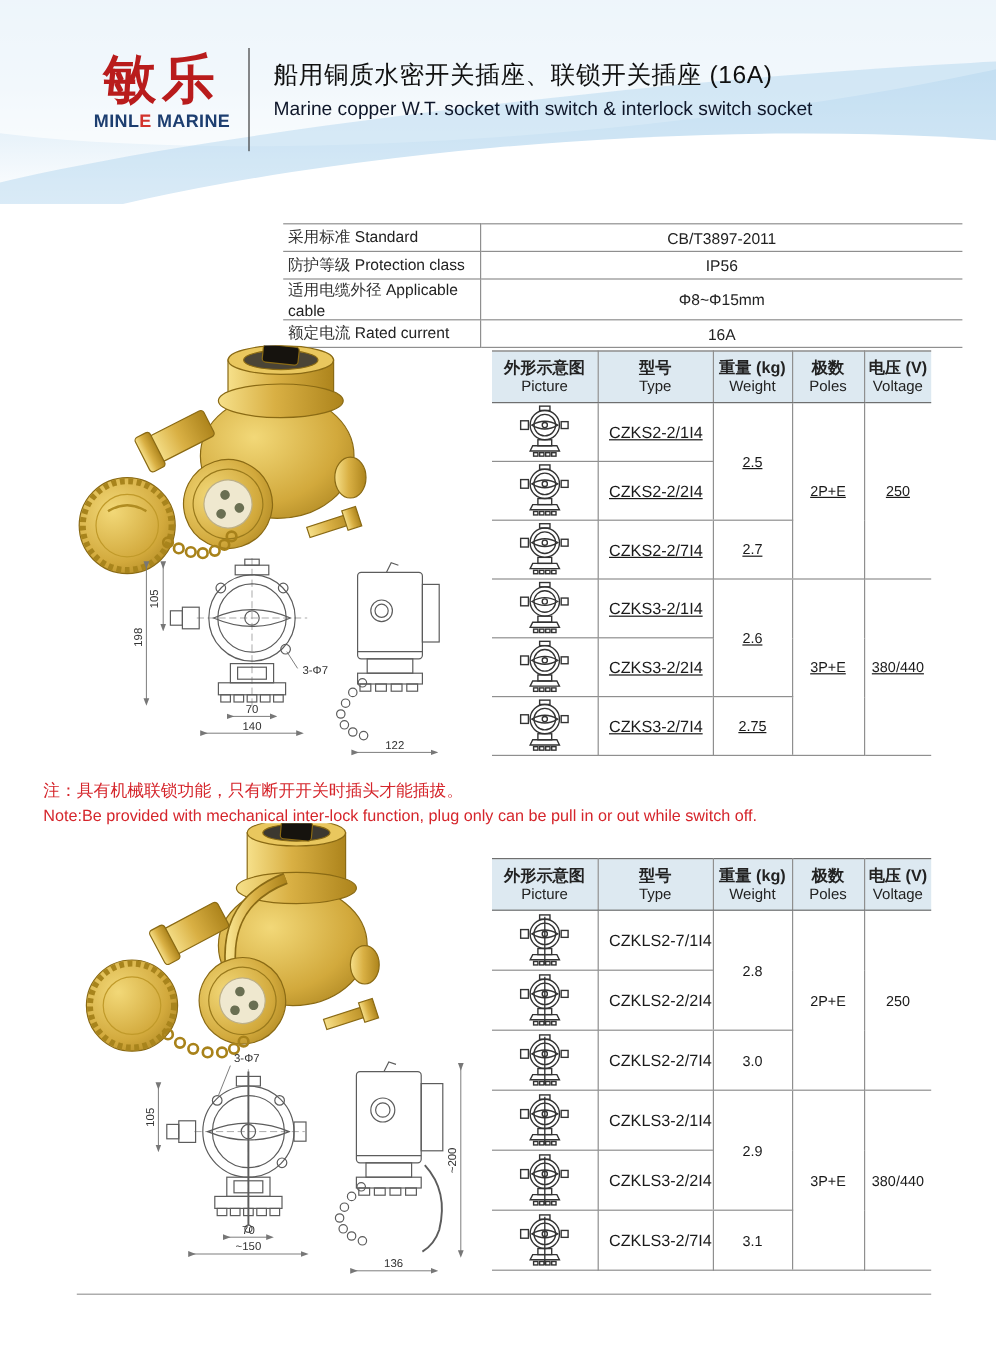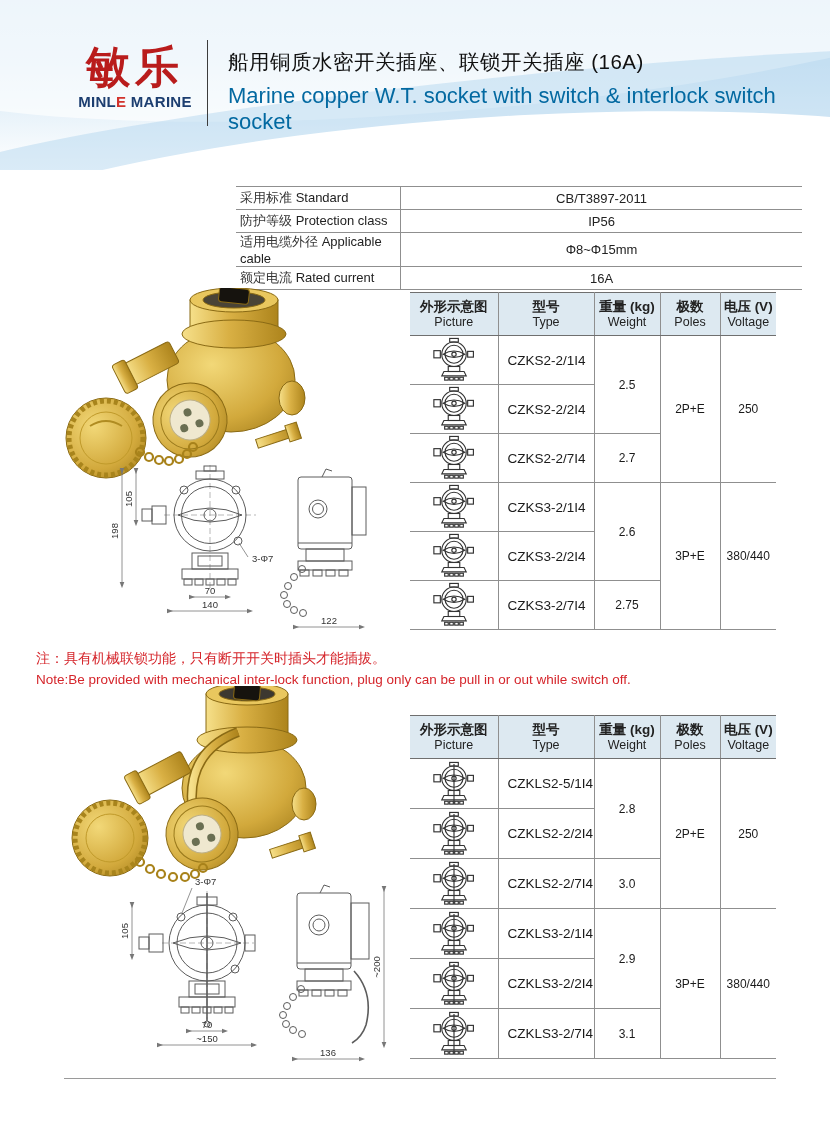--- a/index.html
+++ b/index.html
@@ -15,42 +15,42 @@
            background:rgba(173,210,238,.45);border-radius:50%;transform:rotate(-6deg);}
   .streak3{position:absolute;left:-120px;top:118px;width:1200px;height:240px;
            background:#ffffff;border-radius:50%;transform:rotate(-4deg);}
 
   .logo{position:absolute;left:60px;top:44px;width:150px;text-align:center;}
   .logo-zh{font-size:44px;font-weight:bold;color:#b91c1c;letter-spacing:5px;line-height:1.05;}
   .logo-en{font-size:15px;font-weight:bold;color:#1c3e70;margin-top:3px;letter-spacing:.3px;}
   .logo-en .e{color:#d2332c;}
   .vline{position:absolute;left:207px;top:40px;width:1px;height:86px;background:#3c3c3c;}
   .title-zh{position:absolute;left:228px;top:48px;font-size:20.5px;font-weight:500;color:#101010;letter-spacing:.5px;}
-  .title-en{position:absolute;left:228px;top:83px;font-size:22px;color:#0369a1;}
+  .title-en{position:absolute;left:228px;top:83px;font-size:16px;color:#0f172a;}
 
   
   .spec{position:absolute;left:236px;top:186px;width:566px;border-collapse:collapse;}
   .spec td{border-bottom:1px solid #8f8f8f;height:22px;font-size:13px;color:#222;padding:0;}
   .spec tr:first-child td{border-top:1px solid #8f8f8f;}
   .spec td.lbl{width:160px;padding-left:4px;border-right:1px solid #8f8f8f;}
   .spec .zh{font-weight:normal;color:#333;}
   .spec td.val{text-align:center;}
 
   
   .dtable{position:absolute;border-collapse:collapse;table-layout:fixed;width:366px;}
   #t1{left:410px;top:292px;}
   #t2{left:410px;top:715px;}
   .dtable th{background:#dde9f1;border-top:1px solid #6f6f6f;border-bottom:1px solid #6f6f6f;
              height:42px;padding:0;font-weight:normal;}
   .dtable th,.dtable td{border-right:1px solid #8f8f8f;}
   .dtable th:last-child,.dtable td.last{border-right:none;}
   .dtable th .zh{display:block;font-size:13.5px;font-weight:bold;color:#222;line-height:1.3;}
   .dtable th .en{display:block;font-size:12.5px;color:#222;line-height:1.2;}
   .dtable td{border-bottom:1px solid #8f8f8f;text-align:center;font-size:12px;color:#1a1a1a;padding:0;}
-  #t1 td{height:48px;} #t2 td{height:49px;}
+  #t1 td{height:48px;text-decoration:underline;} #t2 td{height:49px;}
   td.type{text-align:left;padding-left:9px;font-size:13.5px;}
   .mini{width:44px;height:46px;display:inline-block;vertical-align:middle;}
 
   
   .note{position:absolute;left:36px;top:650px;color:#d5252b;}
   .note .zh{font-size:14px;font-weight:normal;margin-bottom:4px;}
   .note .en{font-size:13.5px;}
 
   
   .photo1{position:absolute;left:38px;top:288px;}
@@ -479,21 +479,21 @@
             <span class="zh">电压 (V)</span>
             <span class="en">Voltage</span>
           </th>
       </tr>
     </thead>
     <tbody>
       <tr>
         <td><svg class="mini">
               <use href="#sym-il"></use>
             </svg></td>
-        <td class="type">CZKLS2-5/1I4</td>
+        <td class="type">CZKLS2-7/1I4</td>
         <td rowspan="2">2.8</td>
         <td rowspan="3">2P+E</td>
         <td rowspan="3" class="last">250</td>
       </tr>
       <tr>
         <td><svg class="mini">
               <use href="#sym-il"></use>
             </svg></td>
         <td class="type">CZKLS2-2/2I4</td>
       </tr>

